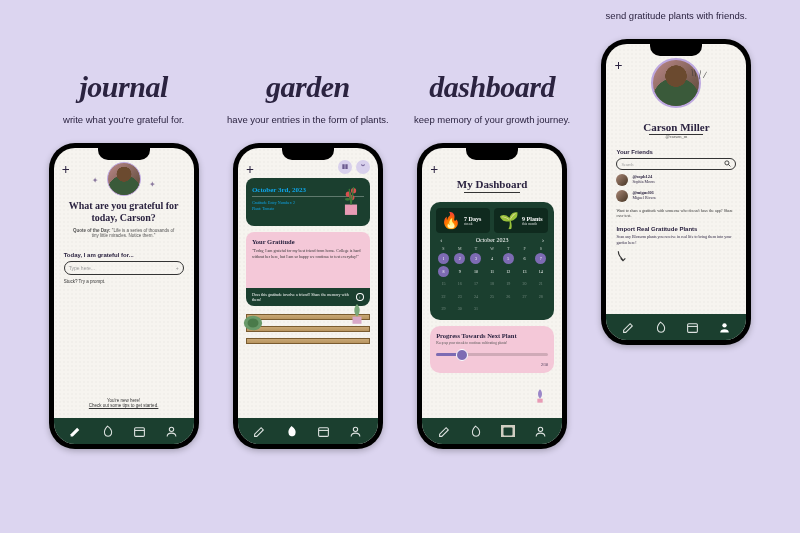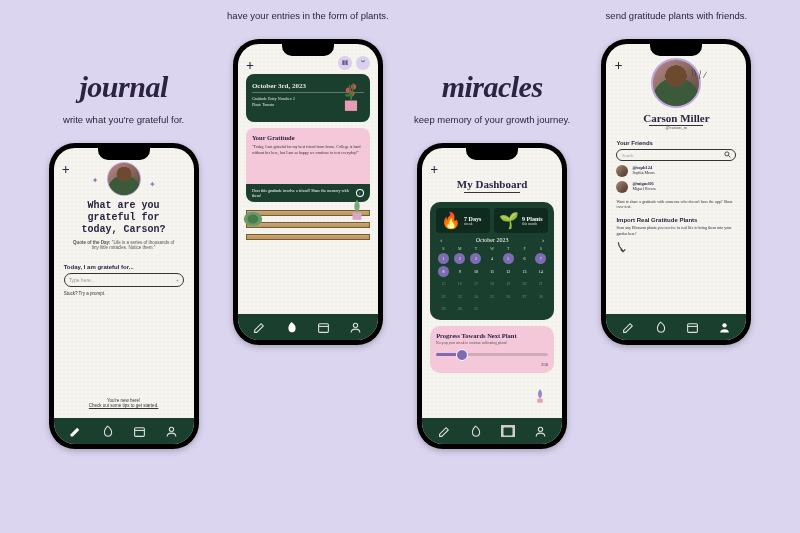--- a/index.html
+++ b/index.html
@@ -103,39 +103,39 @@
   .avatar::after{
     content:''; position:absolute; inset:0;
     background: radial-gradient(circle at 50% 35%, #6b4a2f 28%, transparent 29%),
                 radial-gradient(circle at 50% 90%, #3a5a3a 50%, transparent 51%);
   }
   .sparkle { position:absolute; color:#8b7a9f; font-size:8px; }
   
   .j-head {
     text-align:center; font-weight:700; font-size:10px;
     padding: 0 14px; line-height:1.2;
-    font-family: Liberation Mono, monospace;
+    font-family: Liberation Serif, serif;
   }
   .j-quote { font-size:4.5px; text-align:center; padding:4px 16px 0; color:#555; font-family:sans-serif;}
   .j-label { font-size:6px; font-weight:700; margin:14px 10px 3px; font-family:sans-serif;}
   .j-input {
     margin: 0 10px; height:14px; border:1px solid #333;
     border-radius: 8px; position:relative;
     display:flex; align-items:center; justify-content:space-between;
     padding:0 4px; font-size:5px; color:#999;
     font-family:sans-serif;
   }
   .j-hint { font-size:4.5px; margin:4px 10px; color:#333; font-family:sans-serif;}
   .j-foot { position:absolute; bottom:10px; left:0; right:0; text-align:center; font-size:4.5px; color:#333; font-family:sans-serif;}
   
   .g-top { position:absolute; top:12px; right:8px; display:flex; gap:4px; }
   .g-circle { width:14px; height:14px; border-radius:50%; background:#d8d0ec; display:flex;align-items:center;justify-content:center;}
   .g-card {
     margin: 30px 8px 0; background:#1b3f2f; border-radius:8px;
-    padding:8px 6px; color:#e5e5e5; position:relative; min-height:48px;
+    padding:8px 6px; color:#0ea5e9; position:relative; min-height:48px;
   }
   .g-date { font-size:7px; font-weight:700; border-bottom:1px solid rgba(255,255,255,0.3); padding-bottom:2px; margin-bottom:3px;}
   .g-line { font-size:4px; line-height:1.4;}
   .g-plant {
     position:absolute; right:6px; top:4px; width:26px; height:36px;
   }
   .g-card2 {
     margin: 6px 8px 0; background:#f4c8d8; border-radius:8px 8px 0 0;
     padding:6px; min-height:56px;
   }
@@ -179,21 +179,21 @@
   .d-prog {
     margin:6px 8px 0; background:#f4c8d8; border-radius:10px;
     padding:6px; min-height:44px;
   }
   .d-prog-h { font-size:6.5px; font-weight:700; font-family:Georgia,serif;}
   .d-prog-sub { font-size:3.5px; color:#555; margin-top:2px;}
   .d-bar { height:3px; background:rgba(0,0,0,0.15); border-radius:2px; margin-top:8px; position:relative;}
   .d-bar::before{content:'';position:absolute;left:0;top:0;bottom:0;width:20%;background:#7d6bb3;border-radius:2px;}
   .d-bar::after{content:'';position:absolute;left:18%;top:-4px;width:10px;height:10px;border-radius:50%;background:#7d6bb3;border:1.5px solid #fff;}
   
-  .p-name { text-align:center; font-size:11px; font-weight:700; font-family:Georgia,serif; margin-top:4px;}
+  .p-name { text-align:center; font-size:11px; font-weight:700; font-family:Georgia,serif; margin-top:13px;}
   .p-handle { text-align:center; font-size:4.5px; color:#555; margin-top:1px;}
   .p-name-wrap{position:relative; text-align:center;}
   .p-name-wrap::after{content:'';position:absolute;left:50%;transform:translateX(-50%);bottom:-2px;width:54px;height:1px;background:#333;}
   .p-sec { margin:10px 10px 0;}
   .p-sec-h { font-size:6px; font-weight:700; font-family:sans-serif;}
   .p-search {
     margin-top:3px; height:12px; border:1px solid #333; border-radius:7px;
     display:flex; align-items:center; justify-content:space-between;
     padding:0 4px; font-size:4.5px; color:#999;
   }
@@ -262,20 +262,21 @@
                   <path d="M4 21c0-4 4-6 8-6s8 2 8 6"></path>
                 </svg>
               </span>
           </div>
         </div>
       </div>
     </div>
   </div>
 
   <div class="col">
+    <div class="title">garden</div>
     <div class="sub">have your entries in the form of plants.</div>
     <div class="phone-wrap">
       <div class="phone">
         <div class="notch"></div>
         <div class="screen paper">
           <div class="content">
             <div class="plus">+</div>
             <div class="g-top">
               <div class="g-circle">
                   <svg width="8" height="8" viewBox="0 0 24 24" fill="#6b5a8f">
@@ -348,21 +349,21 @@
                   <path d="M4 21c0-4 4-6 8-6s8 2 8 6"></path>
                 </svg>
               </span>
           </div>
         </div>
       </div>
     </div>
   </div>
 
   <div class="col">
-    <div class="title">miracles</div>
+    <div class="title">dashboard</div>
     <div class="sub">keep memory of your growth journey.</div>
     <div class="phone-wrap">
       <div class="phone">
         <div class="notch"></div>
         <div class="screen paper">
           <div class="content">
             <div class="plus">+</div>
             <div class="d-title">My Dashboard</div>
             <div class="d-panel">
               <div class="d-stats">

